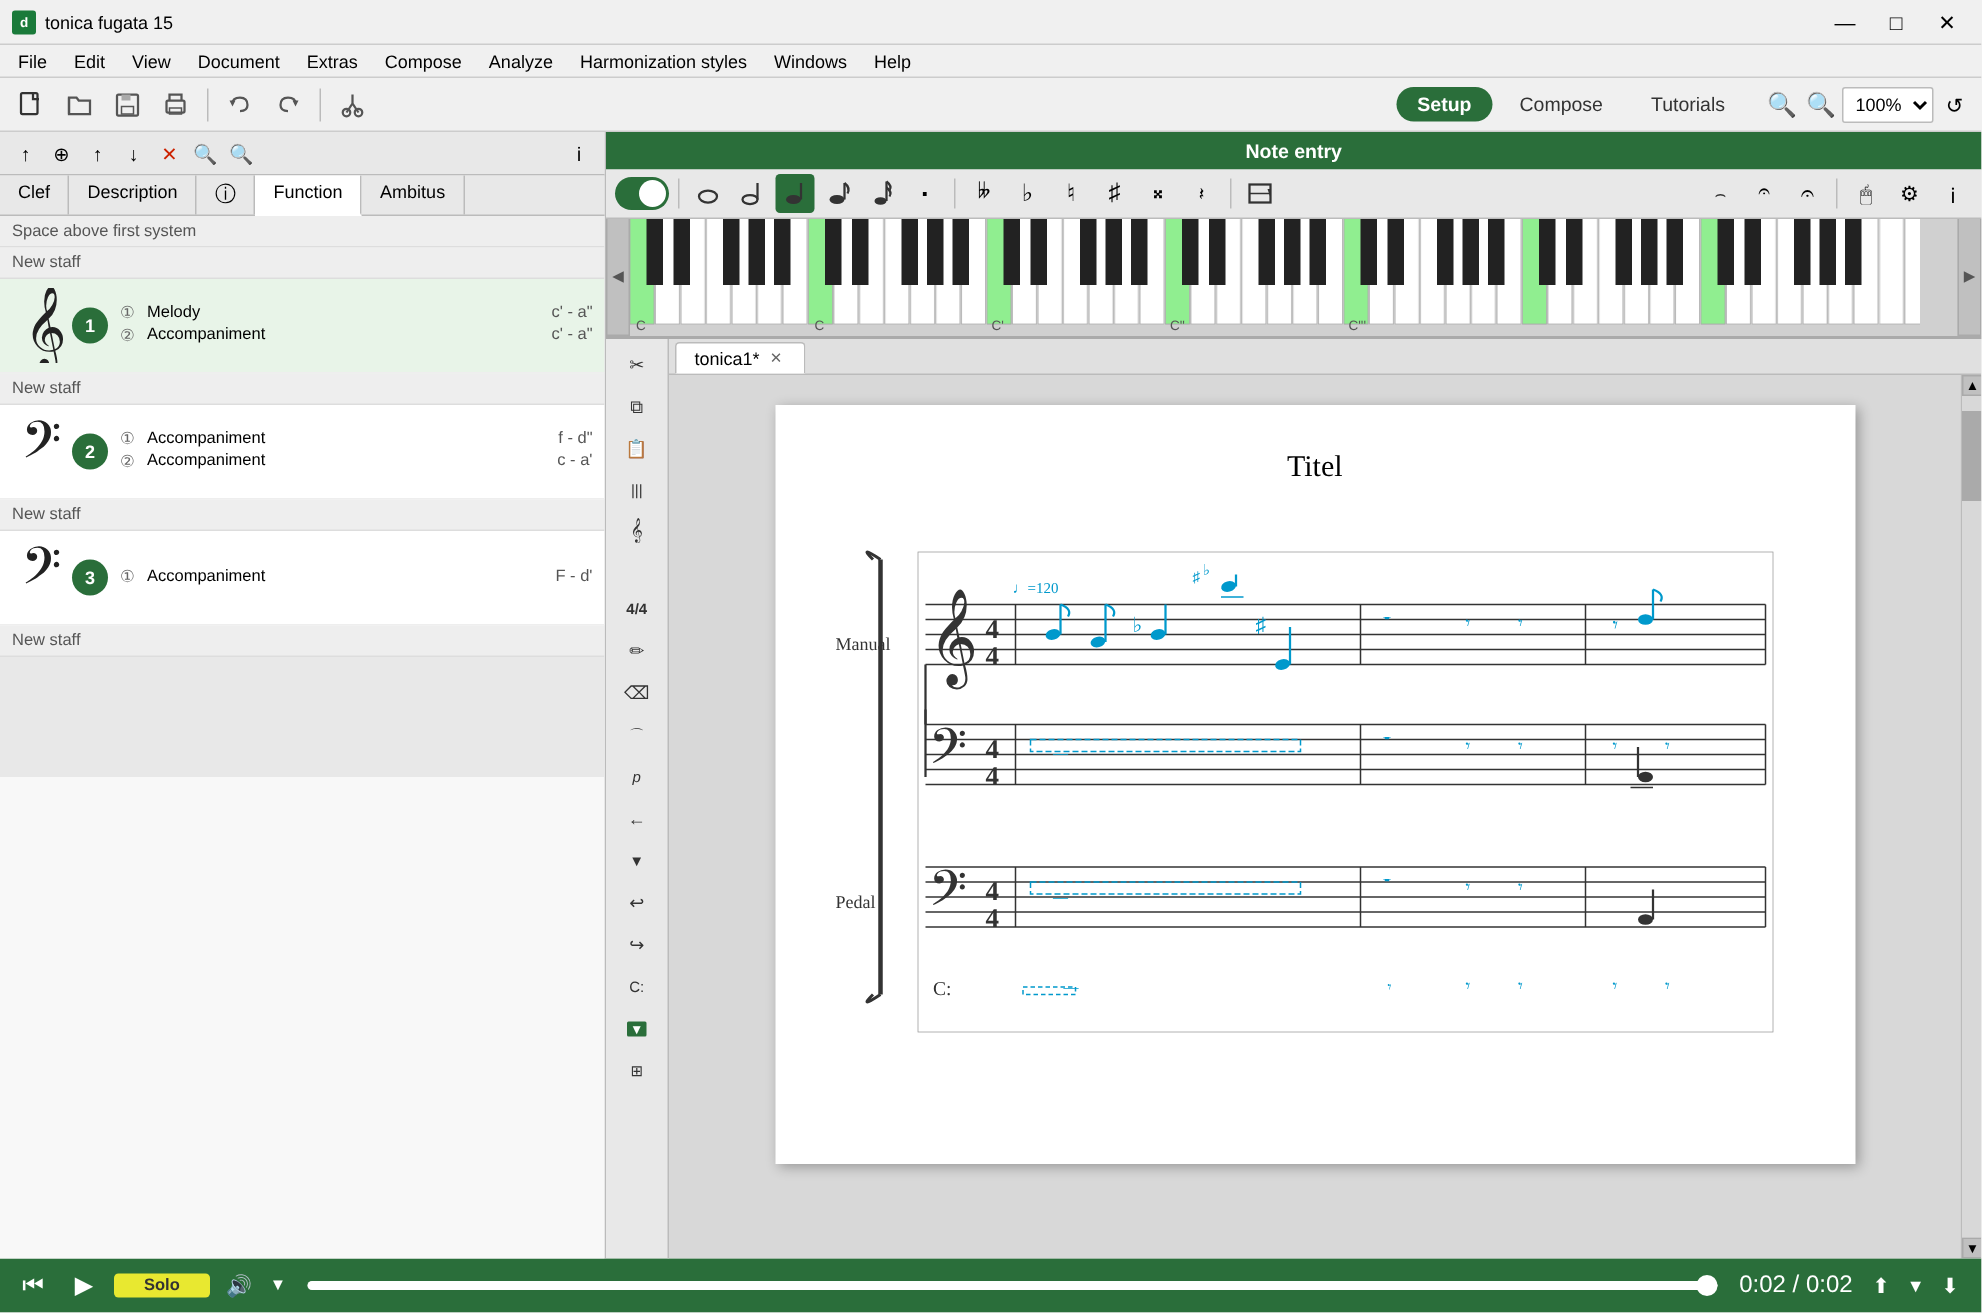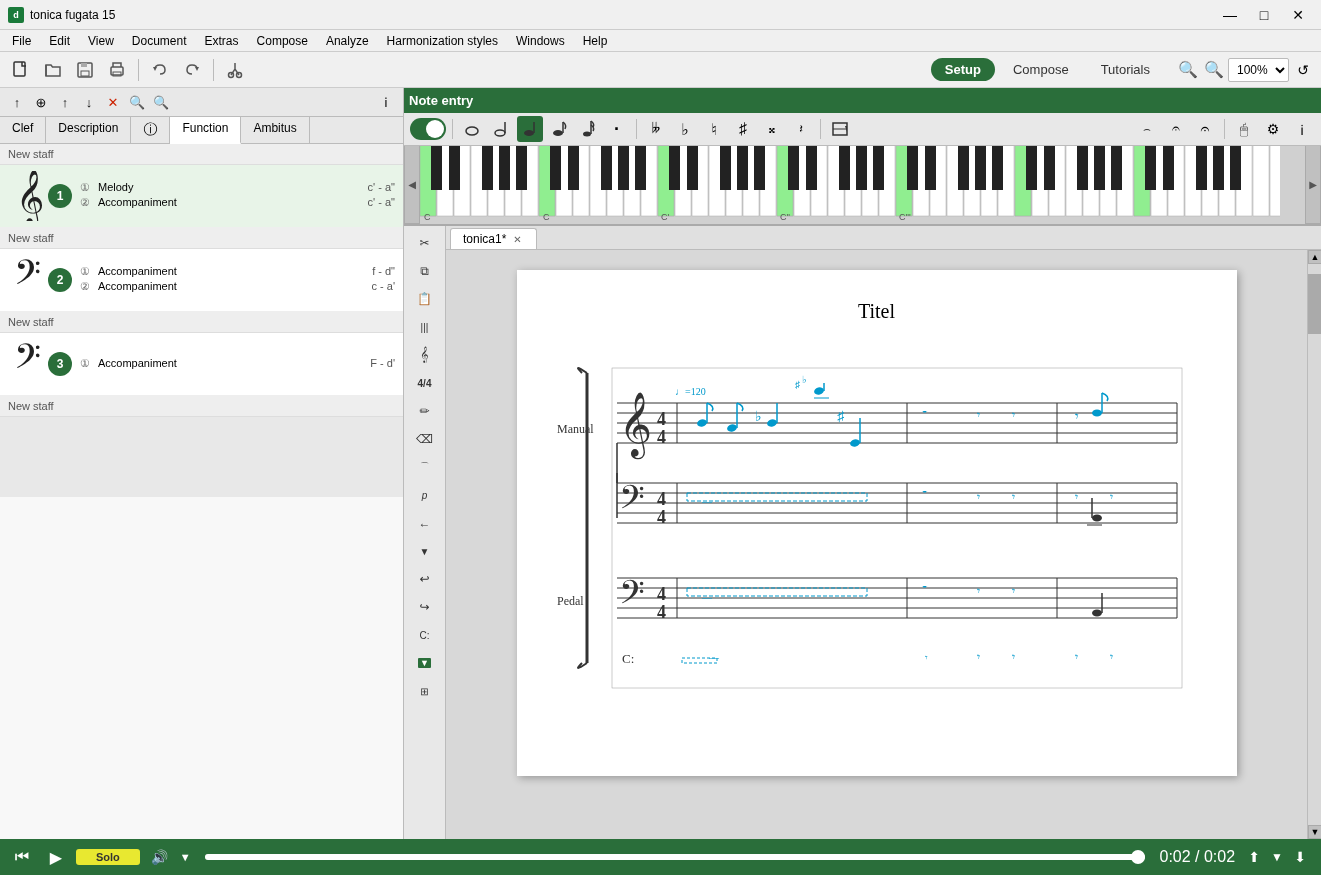--- a/index.html
+++ b/index.html
@@ -198,21 +198,21 @@
     #right-panel {
       flex: 1;
       display: flex;
       flex-direction: column;
     }
 
     
     .note-entry-header {
       background: #2a6e3a;
       color: white;
-      text-align: left;
+      text-align: center;
       padding: 5px;
       font-size: 13px;
       font-weight: 600;
     }
 
     .note-toolbar {
       background: #e8e8e8;
       padding: 3px 6px;
       display: flex;
       align-items: center;
@@ -536,20 +536,21 @@
     <div class="panel-tabs">
       <div class="panel-tab">Clef</div>
       <div class="panel-tab">Description</div>
       <div class="panel-tab" style="font-size:14px;">ⓘ</div>
       <div class="panel-tab active">Function</div>
       <div class="panel-tab">Ambitus</div>
     </div>
 
     <div class="staff-list">
 
+      <div class="staff-section-label">Space above first system</div>
 
       <div class="staff-section-label">New staff</div>
       <div class="staff-row selected">
         <div class="staff-clef">
           <svg width="32" height="50" viewBox="0 0 32 50">
 
             <text x="4" y="42" font-size="48" font-family="serif" fill="#222">𝄞</text>
           </svg>
         </div>
         <div class="staff-number">1</div>
@@ -769,21 +770,21 @@
     </div>
 
     <div class="score-area">
 
       <div class="score-sidebar">
         <button class="score-tool" title="Cut">✂</button>
         <button class="score-tool" title="Copy">⧉</button>
         <button class="score-tool" title="Paste">📋</button>
         <button class="score-tool" title="Bar lines" style="font-size:10px;">|||</button>
         <button class="score-tool" title="Clef" style="font-family:serif; font-size:14px;">𝄞</button>
-        <button class="score-tool" title="Time signature" style="font-size:10px; font-weight:bold;">4/4</button>
+        <button class="score-tool" title="Time signature" style="font-size:10px; font-weight:bold;margin-top:23px;">4/4</button>
         <button class="score-tool" title="Pen">✏</button>
         <button class="score-tool" title="Eraser">⌫</button>
         <button class="score-tool" title="Slur" style="font-size:10px;">⌒</button>
         <button class="score-tool" title="Dynamic" style="font-size:10px; font-style:italic;">p</button>
         <button class="score-tool" title="Arrow left">←</button>
         <button class="score-tool" style="display:flex; align-items:center; gap:1px; font-size:10px;">
           <span>▼</span>
         </button>
         <button class="score-tool" title="Undo">↩</button>
         <button class="score-tool" title="Redo">↪</button>

